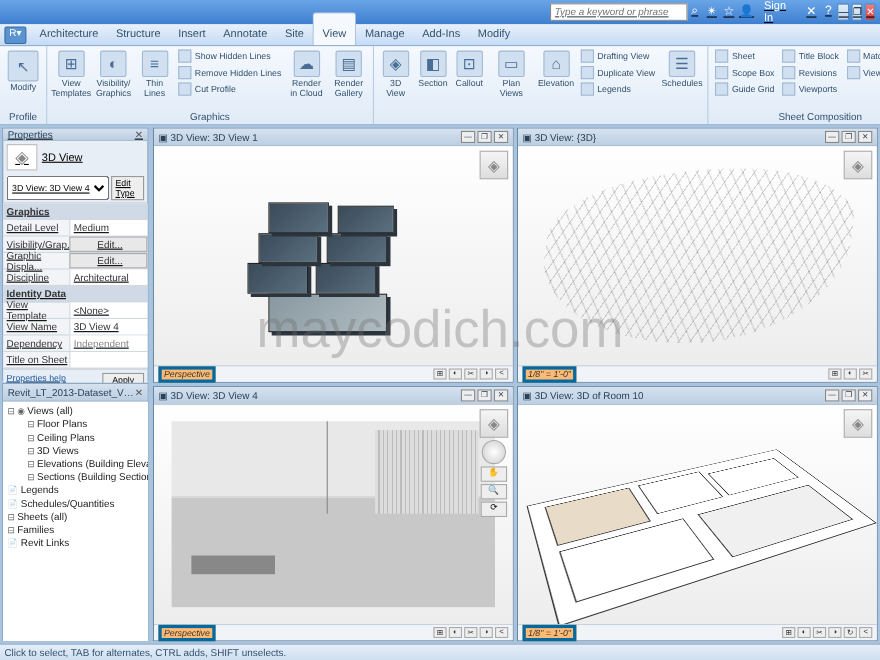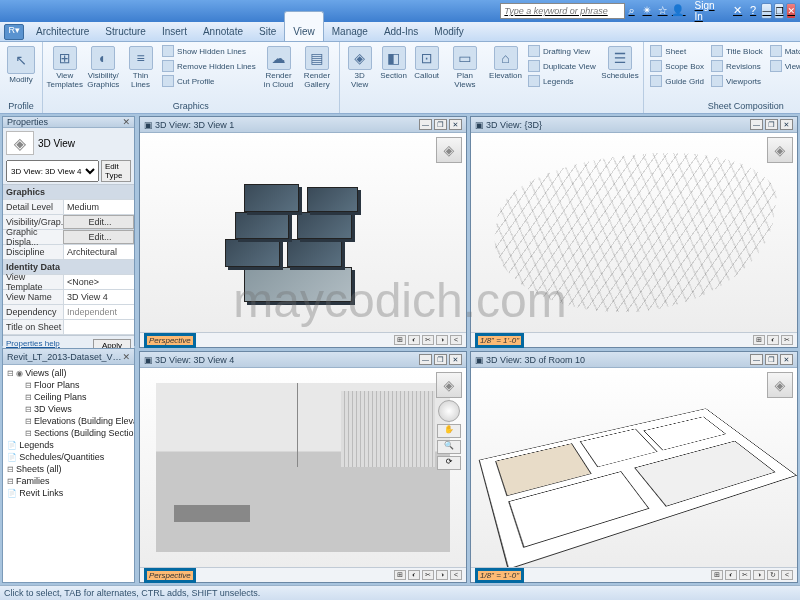--- a/index.html
+++ b/index.html
@@ -285,21 +285,21 @@
       </div>
     </div>
     <div class="rlabel">Sheet Composition</div>
   </div>
 
 </div>
 
 <div class="main">
   <div class="leftcol">
 
-    <div class="panel" style="height:230px;">
+    <div class="panel" style="height:230px;text-decoration:underline;">
       <div class="phdr">
           <span>Properties</span>
           <span class="pclose">✕</span>
         </div>
       <div class="typebar">
         <div class="ticon">◈</div>
         <div class="ttxt">3D View</div>
       </div>
       <div class="seldrop">
         <select><option>3D View: 3D View 4</option></select>

